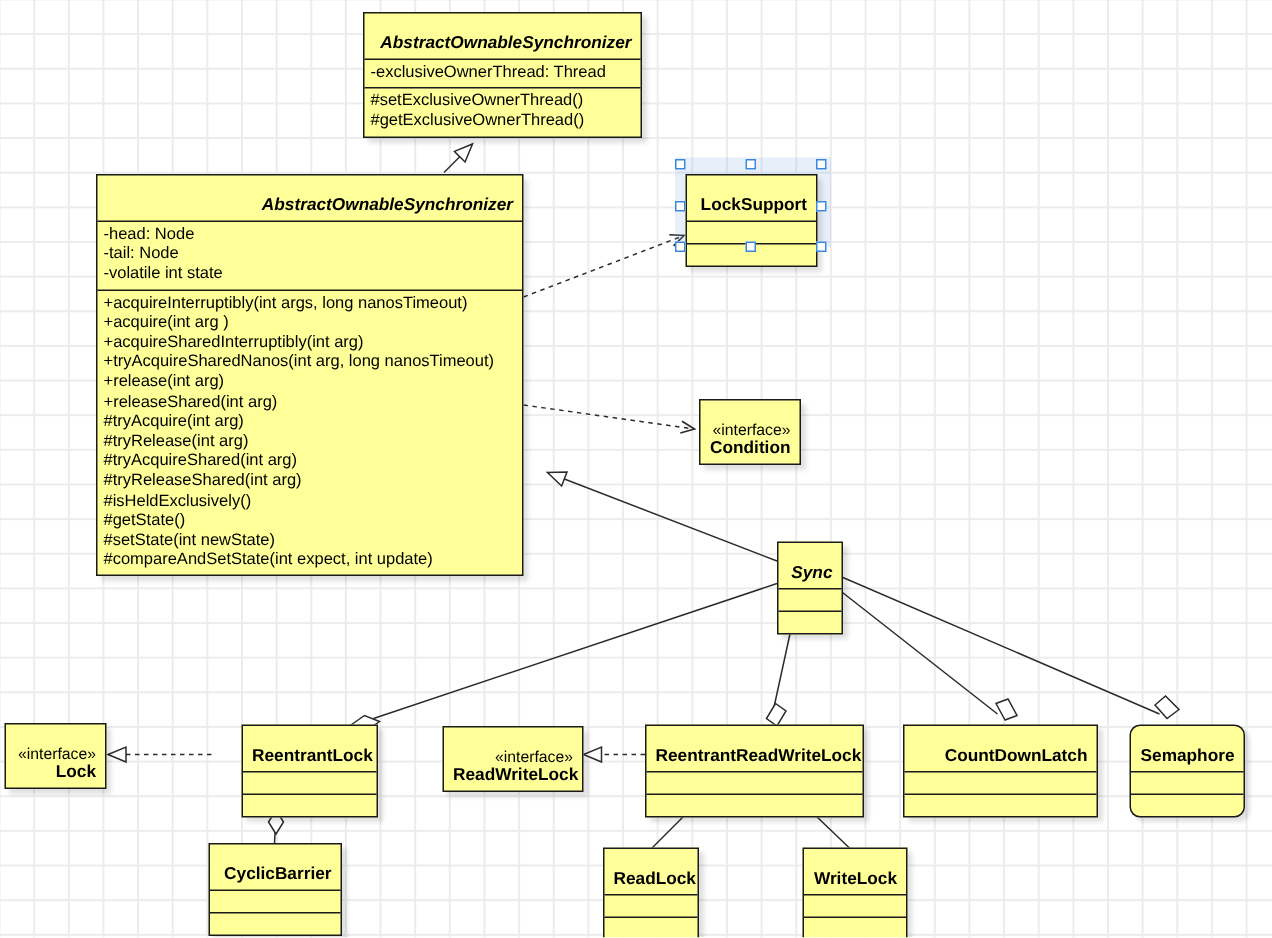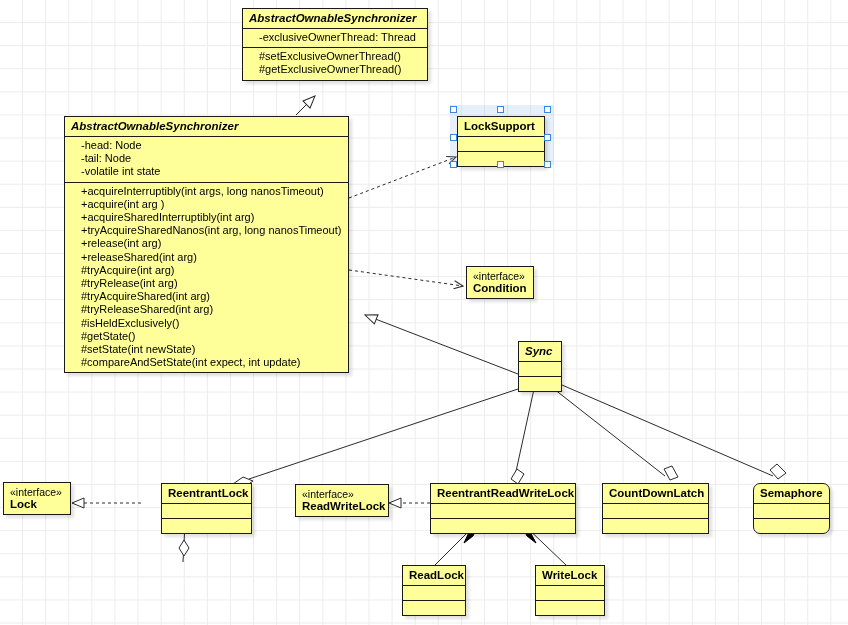--- a/index.html
+++ b/index.html
@@ -30,43 +30,43 @@
   }
   .uml-class {
     position: absolute;
     box-sizing: border-box;
     background: #ffff99;
     border: 1px solid #1a1a1a;
     box-shadow: 3px 3px 3px rgba(0,0,0,0.12);
     z-index: 5;
   }
   .uml-name {
-    text-align: left;
+    text-align: right;
     font-size: 11.5px;
     font-weight: bold;
     color: #000000;
-    padding: 3px 6px 3px 6px;
+    padding: 14px 6px 3px 6px;
     line-height: 13px;
     white-space: nowrap;
   }
   .uml-name.italic { font-style: italic; }
   .stereo {
     display: block;
     font-weight: normal;
     font-style: normal;
     font-size: 10.5px;
     line-height: 12px;
   }
   .uml-sep {
     border-top: 1px solid #1a1a1a;
   }
   .uml-attrs, .uml-ops {
     font-size: 11px;
     color: #000000;
-    padding: 2px 4px 3px 16px;
+    padding: 2px 4px 3px 4px;
     line-height: 13.2px;
     white-space: nowrap;
   }
   .uml-empty {
     height: 9px;
   }
   .handle {
     position: absolute;
     width: 7px;
     height: 7px;
@@ -209,21 +209,21 @@
   <div class="handle" style="left:497px; top:161px;"></div>
   <div class="handle" style="left:544px; top:161px;"></div>
 
   <div class="uml-class" style="left:466px; top:266px; width:68px;">
     <div class="uml-name">
       <span class="stereo">«interface»</span>
       <span>Condition</span>
     </div>
   </div>
 
-  <div class="uml-class" style="left:518px; top:341px; width:44px;">
+  <div class="uml-class" style="left:518px; top:361px; width:44px;">
     <div class="uml-name italic">Sync</div>
     <div class="uml-attrs uml-sep uml-empty"></div>
     <div class="uml-ops uml-sep uml-empty"></div>
   </div>
 
   <div class="uml-class" style="left:3px; top:482px; width:68px;">
     <div class="uml-name">
       <span class="stereo">«interface»</span>
       <span>Lock</span>
     </div>
@@ -241,32 +241,37 @@
       <span>ReadWriteLock</span>
     </div>
   </div>
 
   <div class="uml-class" style="left:430px; top:483px; width:146px;">
     <div class="uml-name">ReentrantReadWriteLock</div>
     <div class="uml-attrs uml-sep uml-empty"></div>
     <div class="uml-ops uml-sep uml-empty"></div>
   </div>
 
-  <div class="uml-class" style="left:602px; top:483px; width:107px;">
+  <div class="uml-class" style="left:602px; top:483px; width:130px;">
     <div class="uml-name">CountDownLatch</div>
     <div class="uml-attrs uml-sep uml-empty"></div>
     <div class="uml-ops uml-sep uml-empty"></div>
   </div>
 
   <div class="uml-class" style="left:753px; top:483px; width:77px;border-radius:7px;">
     <div class="uml-name">Semaphore</div>
     <div class="uml-attrs uml-sep uml-empty"></div>
     <div class="uml-ops uml-sep uml-empty"></div>
   </div>
 
+  <div class="uml-class" style="left:139px; top:562px; width:89px;">
+    <div class="uml-name">CyclicBarrier</div>
+    <div class="uml-attrs uml-sep uml-empty"></div>
+    <div class="uml-ops uml-sep uml-empty"></div>
+  </div>
 
   <div class="uml-class" style="left:402px; top:565px; width:64px;">
     <div class="uml-name">ReadLock</div>
     <div class="uml-attrs uml-sep uml-empty"></div>
     <div class="uml-ops uml-sep uml-empty"></div>
   </div>
 
   <div class="uml-class" style="left:535px; top:565px; width:70px;">
     <div class="uml-name">WriteLock</div>
     <div class="uml-attrs uml-sep uml-empty"></div>

